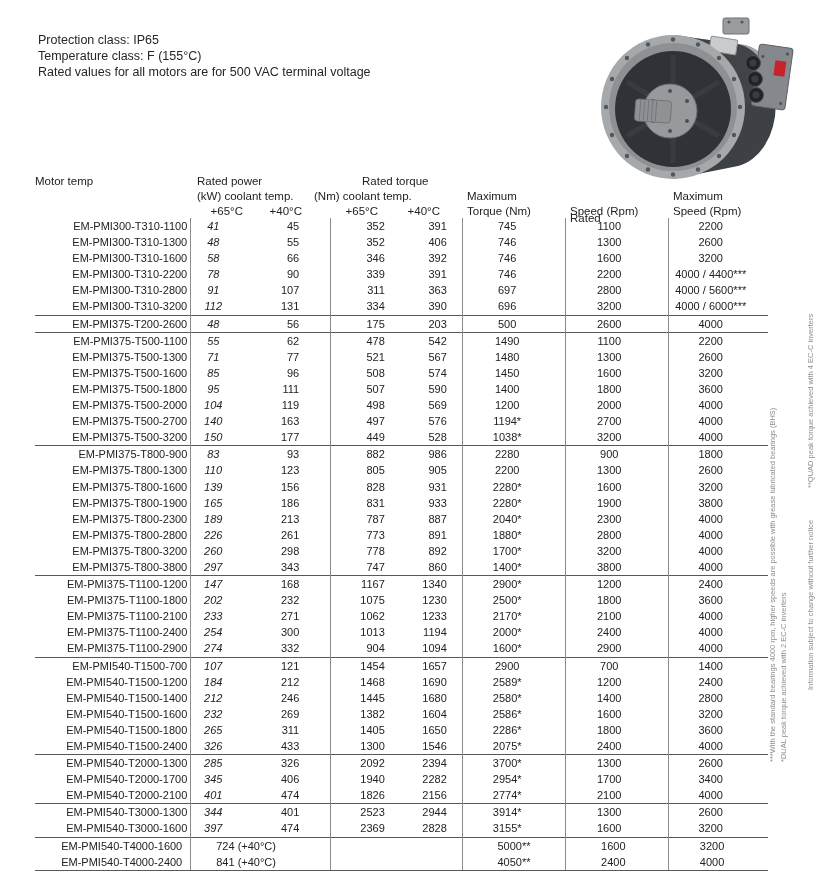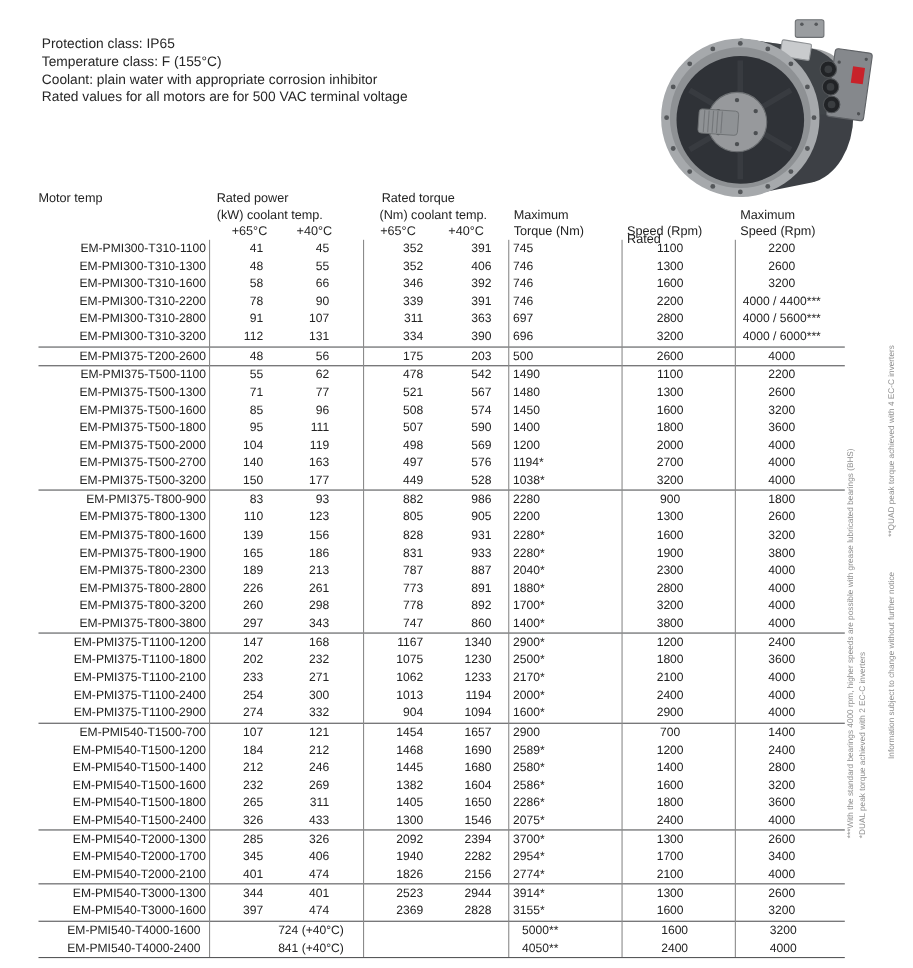--- a/index.html
+++ b/index.html
@@ -12,47 +12,46 @@
   .info-block{position:absolute;left:38px;top:32px;font-size:12.5px;line-height:16px;color:#262626;}
   
   .th{position:absolute;font-size:11.5px;line-height:14px;color:#232323;white-space:nowrap;}
   .th-right{text-align:right;}
   
   #table-body{position:absolute;left:35px;top:218px;width:733px;border-bottom:1.5px solid #57585a;}
   .group + .group{border-top:1.5px solid #57585a;}
   .row{display:flex;height:16.1px;line-height:16.1px;font-size:11px;white-space:nowrap;}
   .c-type{width:155px;text-align:right;}
   .c-power{width:140px;display:flex;}
-  .c-power .s65{width:52px;text-align:right;}
+  .c-power .s65{width:52px;text-align:center;font-style:italic;}
   .c-power .s40{width:60px;text-align:right;}
   .c-torque{width:132px;display:flex;padding-left:12px;}
   .c-torque .s65{width:48px;text-align:right;}
   .c-torque .s40{width:62px;text-align:right;}
-  .c-pspan{width:140px;text-align:center;padding-left:34px;}
+  .c-pspan{width:140px;text-align:left;padding-left:34px;}
   .c-tspan{width:132px;text-align:center;margin-top:39px;}
-  .c-maxt{width:103px;text-align:left;padding-right:20px;box-sizing:border-box;}
+  .c-maxt{width:103px;text-align:center;padding-right:20px;box-sizing:border-box;}
   .c-rspd{width:103px;text-align:center;padding-right:19px;box-sizing:border-box;}
   .c-mspd{width:100px;text-align:center;padding-right:16px;box-sizing:border-box;}
   
   .vline{position:absolute;top:0;bottom:0;width:1px;background:#8b8b8b;}
   
   .vnote{
     position:absolute;height:10px;line-height:10px;font-size:7.5px;color:#8e8e8e;
     white-space:nowrap;transform:rotate(-90deg);transform-origin:0 100%;
   }
   
   .motor-photo{position:absolute;left:595px;top:8px;width:215px;height:174px;}
 </style>
 </head>
 <body>
 
 <div class="info-block">
   <div>Protection class: IP65</div>
   <div>Temperature class: F (155°C)</div>
-  <div>Coolant: plain water with appropriate corrosion inhibitor</div>
   <div>Rated values for all motors are for 500 VAC terminal voltage</div>
 </div>
 
 <svg class="motor-photo" viewBox="0 0 215 174" aria-hidden="true">
 
   <rect x="128" y="10" width="26" height="16" rx="2" fill="#9a9da0" stroke="#6e7174" stroke-width="1"></rect>
   <circle cx="134" cy="14" r="1.6" fill="#55585b"></circle>
     <circle cx="147" cy="14" r="1.6" fill="#55585b"></circle>
 
   <path d="M 78 27 L 143 36 A 46 62 0 0 1 143 158 L 78 171 Z" fill="#3d4045"></path>
@@ -130,22 +129,22 @@
     </g>
   </g>
 </svg>
 
 <div>
   <div class="th" style="left:35px;top:174px;">Motor temp</div>
   <div class="th" style="left:197px;top:174px;">Rated power</div>
   <div class="th" style="left:197px;top:189px;">(kW) coolant temp.</div>
   <div class="th th-right" style="left:190px;top:204px;width:53px;">+65°C</div>
   <div class="th th-right" style="left:250px;top:204px;width:52px;">+40°C</div>
-  <div class="th" style="left:333px;top:174px;padding-left:14px;">Rated torque</div>
-  <div class="th" style="left:345px;top:189px;">(Nm) coolant temp.</div>
+  <div class="th" style="left:348px;top:174px;padding-left:14px;">Rated torque</div>
+  <div class="th" style="left:314px;top:189px;">(Nm) coolant temp.</div>
   <div class="th th-right" style="left:330px;top:204px;width:48px;">+65°C</div>
   <div class="th th-right" style="left:388px;top:204px;width:52px;">+40°C</div>
   <div class="th" style="left:467px;top:189px;">Maximum</div>
   <div class="th" style="left:467px;top:204px;">Torque (Nm)</div>
   <div class="th" style="left:570px;top:189px;margin-top:22px;">Rated</div>
   <div class="th" style="left:570px;top:204px;">Speed (Rpm)</div>
   <div class="th" style="left:673px;top:189px;">Maximum</div>
   <div class="th" style="left:673px;top:204px;">Speed (Rpm)</div>
 </div>
 

